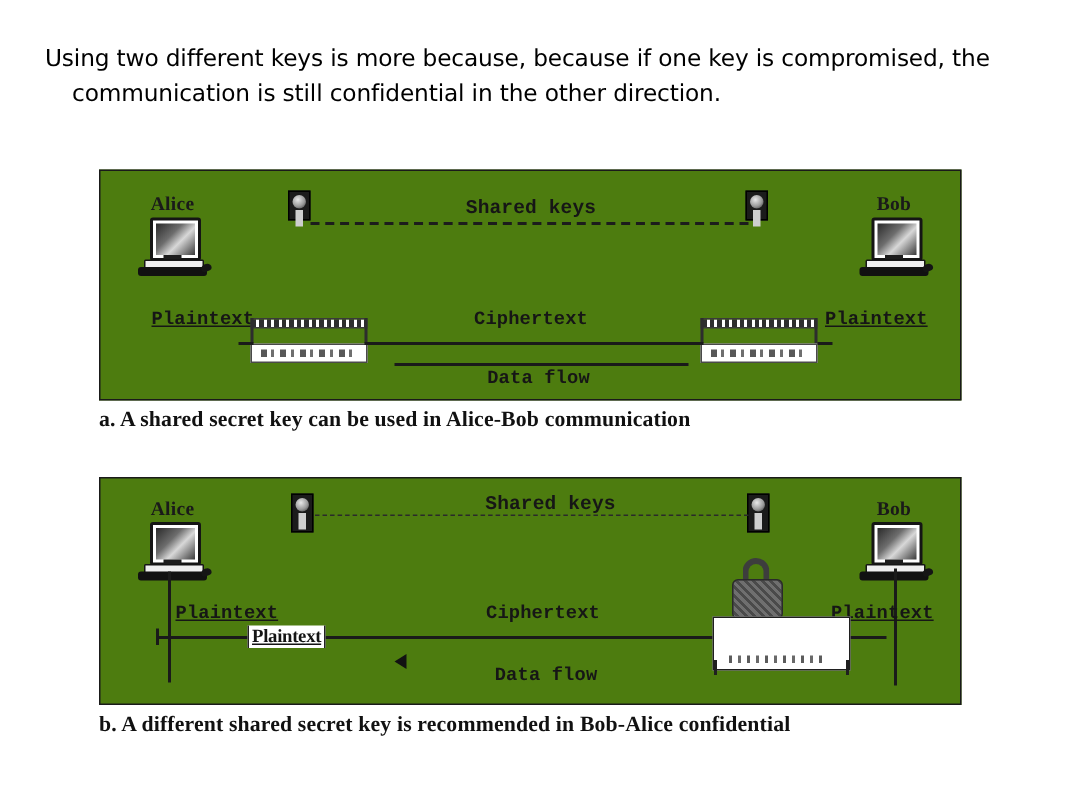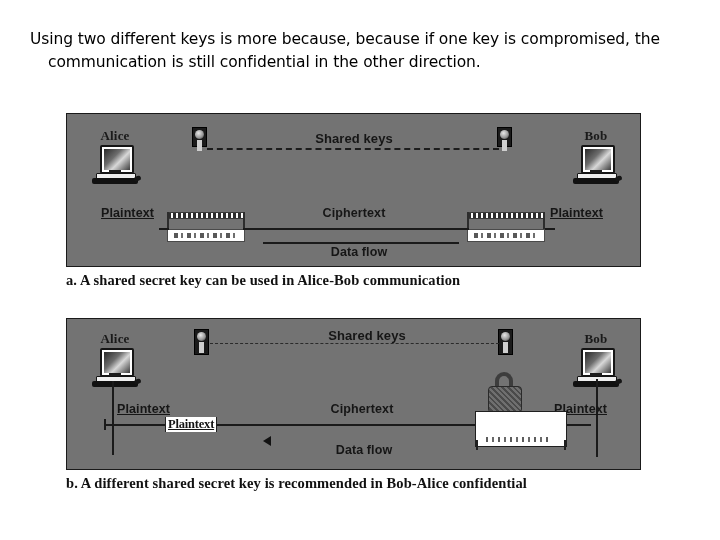--- a/index.html
+++ b/index.html
@@ -37,21 +37,21 @@
     position: absolute;
     left: 0;
     top: 100px;
     width: 720px;
     height: 420px;
   }
 
   .panel {
     position: absolute;
     border: 1.5px solid #1a1a1a;
-    background: #737373;
+    background: #4d7c0f;
     box-sizing: border-box;
   }
   #panel-a { left: 66px; top: 13px; width: 575px; height: 154px; }
   #panel-b { left: 66px; top: 218px; width: 575px; height: 152px; }
 
   .panel-inner { position: absolute; inset: 0; }
 
   .caption {
     position: absolute;
     left: 66px;
@@ -140,21 +140,21 @@
   .hline.thick { height: 2.4px; }
   .dashline {
     position: absolute; height: 0;
     border-top: 2px dashed #1c1c1c;
   }
   .dashline.fine { border-top: 1.6px dashed #2a2a2a; }
 
   
   .lbl {
     position: absolute;
-    font-family: Liberation Sans, sans-serif;
+    font-family: Liberation Mono, monospace;
     font-size: 12.5px;
     color: #161616;
     white-space: nowrap;
     letter-spacing: 0.1px;
   }
   .lbl.bold { font-weight: bold; }
   .lbl.underline { text-decoration: underline; font-weight: bold; }
   .lbl.center { transform: translateX(-50%); }
 
   

